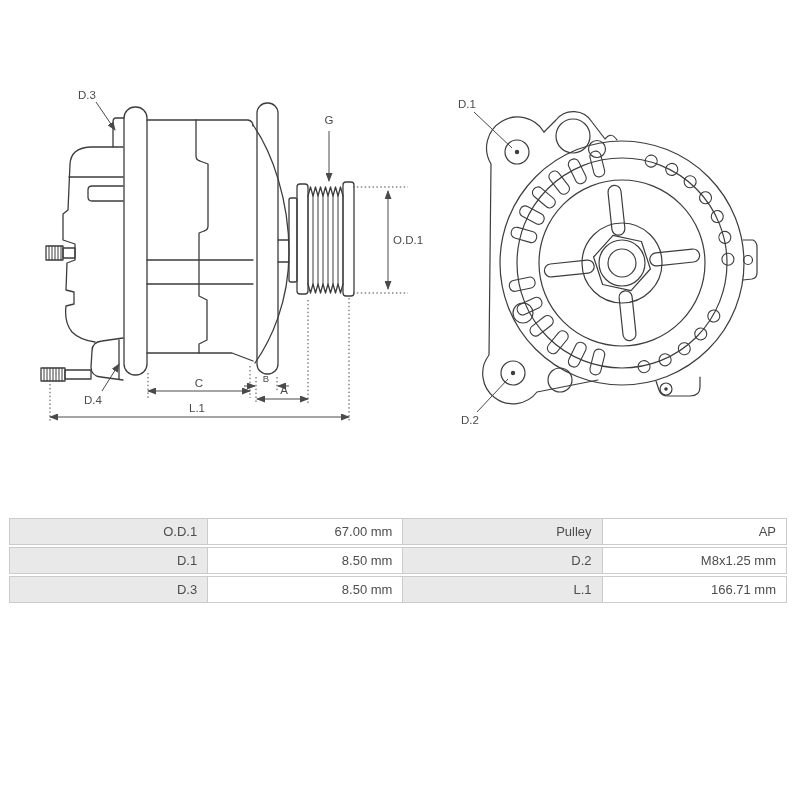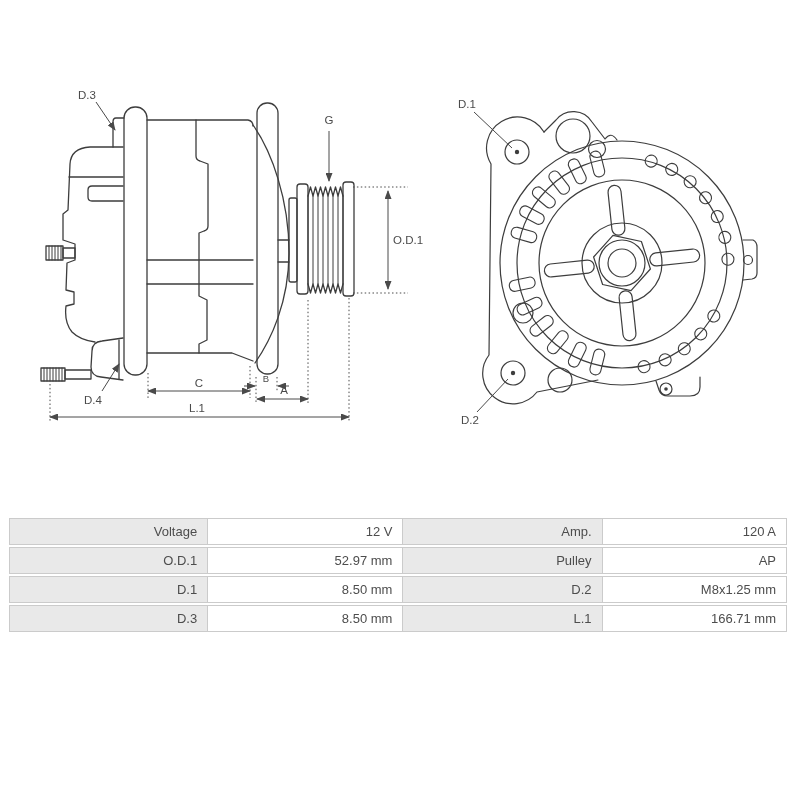--- a/index.html
+++ b/index.html
@@ -191,28 +191,22 @@
 
   <table class="spec">
     <colgroup>
       <col style="width:25.6%">
         <col style="width:25.1%">
         <col style="width:25.6%">
         <col style="width:23.7%">
     </colgroup>
     <tbody>
       <tr>
-        <td class="lab">Voltage</td>
-        <td class="val">12 V</td>
-        <td class="lab">Amp.</td>
-        <td class="val">120 A</td>
-      </tr>
-      <tr>
         <td class="lab">O.D.1</td>
-        <td class="val">52.97 mm</td>
+        <td class="val">67.00 mm</td>
         <td class="lab">Pulley</td>
         <td class="val">AP</td>
       </tr>
       <tr>
         <td class="lab">D.1</td>
         <td class="val">8.50 mm</td>
         <td class="lab">D.2</td>
         <td class="val">M8x1.25 mm</td>
       </tr>
       <tr>

